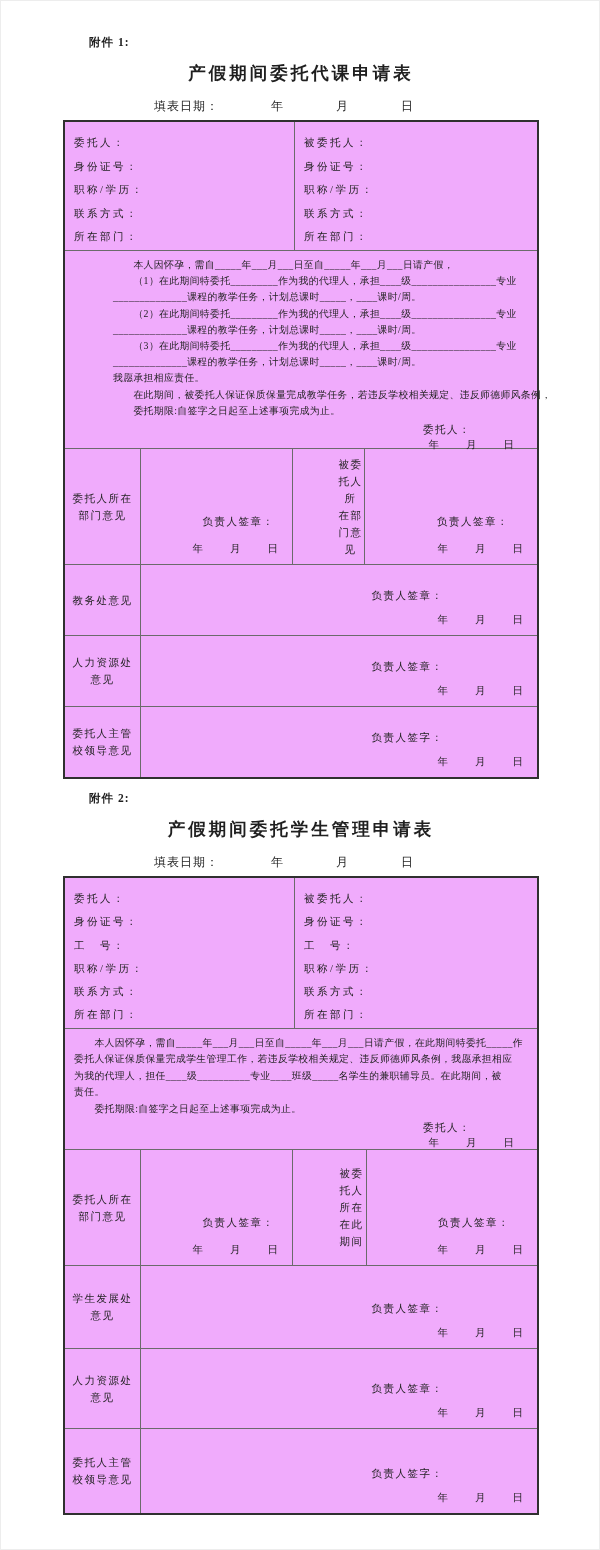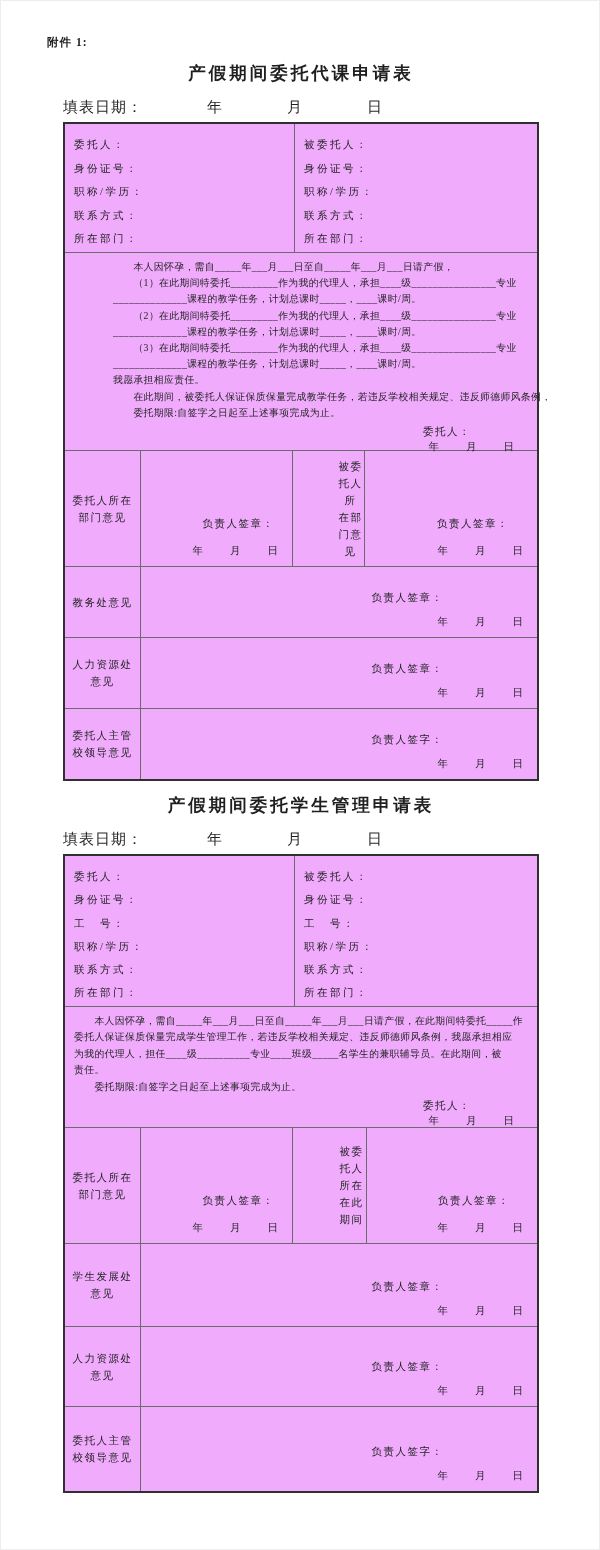--- a/index.html
+++ b/index.html
@@ -7,24 +7,24 @@
     width:600px; height:1550px; background:#ffffff;
     font-family:"Liberation Serif","DejaVu Serif",serif;
     color:#1f1f1f; position:relative; overflow:hidden;
   }
   .page { position:absolute; inset:0; border:1px solid #ededed; box-sizing:border-box; }
 
   .form { width:600px; }
   .form-1 { margin-top:34px; }
   .form-2 { margin-top:12px; }
 
-  .attachment { margin-left:46px; font-weight:bold; font-size:11.5px; letter-spacing:1px; }
+  .attachment { margin-left:88px; font-weight:bold; font-size:11.5px; letter-spacing:1px; }
   .form-title { text-align:center; font-weight:bold; font-size:17.5px; letter-spacing:3px; margin-top:11px; }
   .fill-date { width:476px; margin:13px 0 5px 62px; box-sizing:border-box;
-               text-align:left; padding-right:34px; font-size:15px; letter-spacing:1px; white-space:pre; }
+               text-align:center; padding-right:34px; font-size:12px; letter-spacing:1px; white-space:pre; }
 
   .tbl { width:476px; margin-left:62px; border:2px solid #303030; box-sizing:border-box; background:#f0abfc; }
   .row { display:flex; box-sizing:border-box; }
   .row + .row { border-top:1px solid #6b6b6b; }
   .cell { box-sizing:border-box; }
   .v { border-left:1px solid #6b6b6b;padding-left:44px; }
 
   
   .info-row-1 { height:128px; }
   .info-row-2 { height:150px; }
@@ -147,20 +147,21 @@
         <div class="cell sig-cell sig-wide v">
           <div class="sig-name">负责人签字：</div>
           <div class="sig-date">年　　月　　日</div>
         </div>
       </div>
 
     </div>
   </div>
 
   <div class="form form-2">
+    <div class="attachment">附件 2:</div>
     <div class="form-title">产假期间委托学生管理申请表</div>
     <div class="fill-date">填表日期：　　　　年　　　　月　　　　日</div>
 
     <div class="tbl">
 
       <div class="row info-row-2">
         <div class="cell info-cell info-left">
           <div class="ln">委托人：</div>
           <div class="ln">身份证号：</div>
           <div class="ln">工　号：</div>

